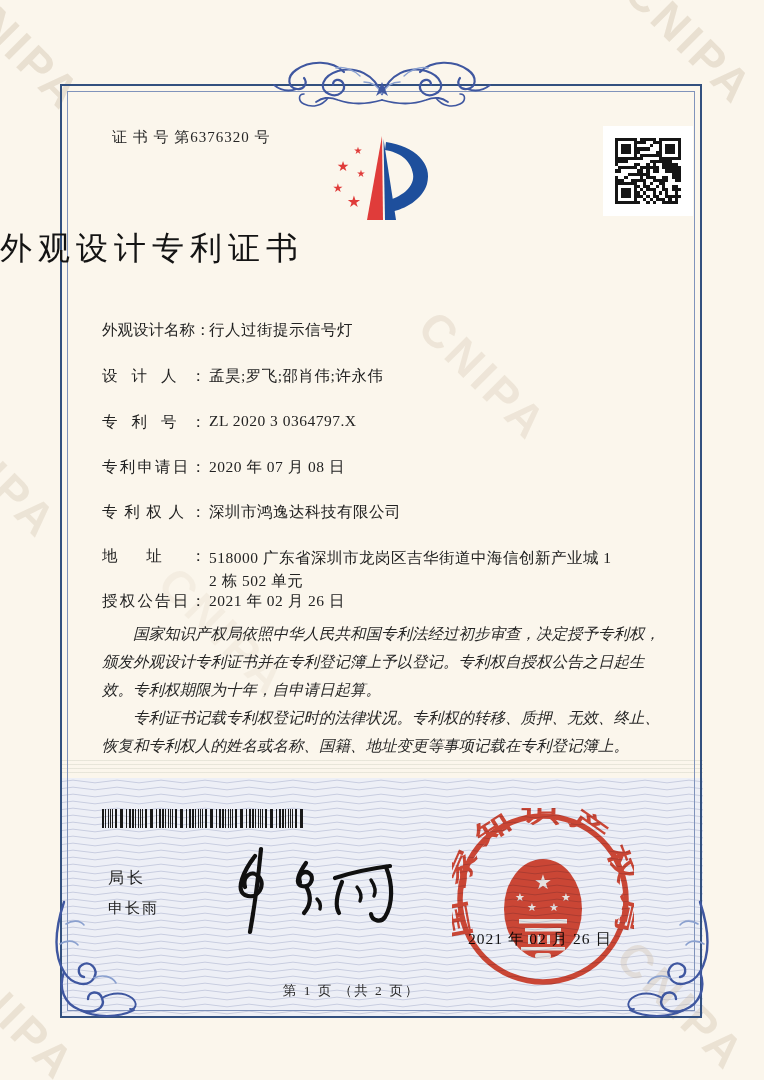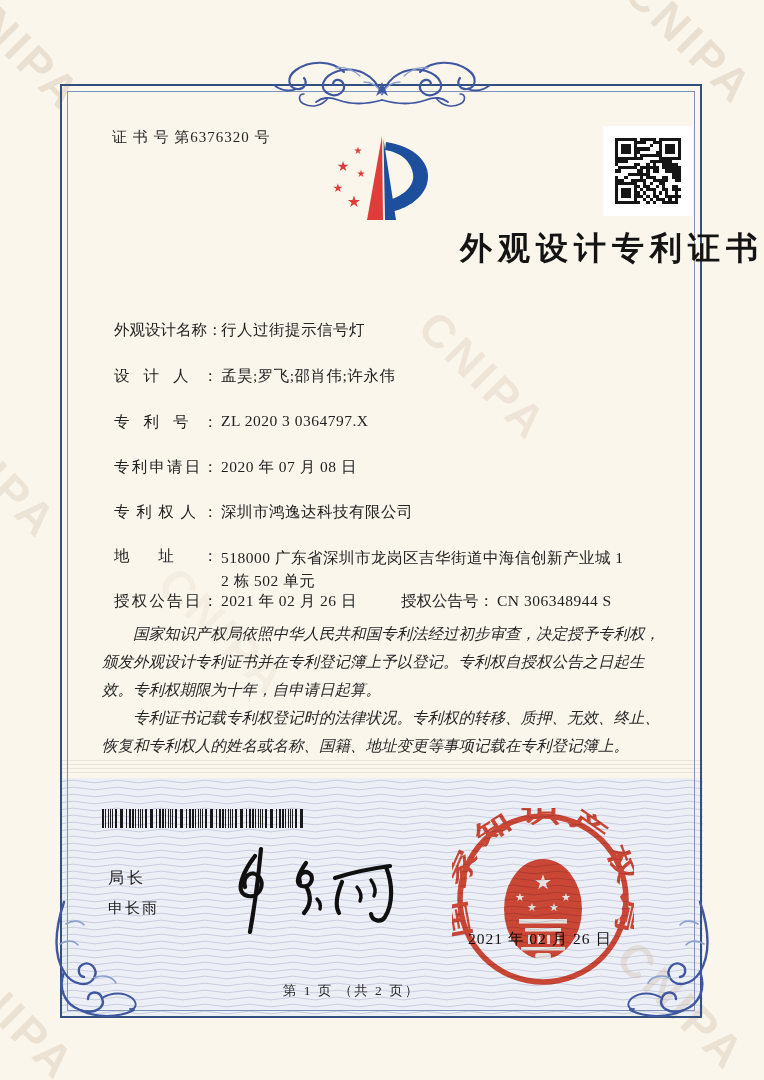--- a/index.html
+++ b/index.html
@@ -14,25 +14,25 @@
   .waveband{left:62px;top:778px;width:641px;height:238px;z-index:1;}
   .dimstripe{left:62px;top:760px;width:641px;height:16px;z-index:1;opacity:.55;
       background:repeating-linear-gradient(180deg,rgba(150,158,138,.35) 0 1px,rgba(150,158,138,0) 1px 4px);}
   
   .frame-outer{left:60px;top:84px;width:638px;height:930px;border:2.5px solid #32507f;z-index:3;}
   .frame-inner{left:67px;top:91px;width:626px;height:918px;border:1.5px solid #8093bb;z-index:3;}
   .ornament{z-index:4;}
   
   .certno{left:112px;top:128px;font-size:15px;letter-spacing:1px;color:#262626;z-index:5;}
   .qrpad{left:603px;top:126px;width:90px;height:90px;background:#ffffff;z-index:5;}
-  .title{left:0;top:227px;width:764px;text-align:right;font-size:32px;font-weight:bold;
+  .title{left:0;top:227px;width:764px;text-align:left;font-size:32px;font-weight:normal;
          letter-spacing:6px;color:#141414;z-index:5;}
   
   .fields{left:102px;top:320px;width:566px;z-index:5;font-size:15.5px;}
-  .fieldrow{position:absolute;left:12px;white-space:nowrap;}
+  .fieldrow{position:absolute;left:0;white-space:nowrap;}
   .lab{display:inline-block;width:104px;text-align:justify;text-align-last:justify;vertical-align:top;color:#222;}
   .val{margin-left:3px;letter-spacing:.5px;color:#222;}
   .addrval{display:inline-block;vertical-align:top;letter-spacing:.5px;line-height:23px;white-space:normal;}
   .grp2{position:absolute;left:287px;top:0;white-space:nowrap;}
   
   .bodytext{left:102px;top:620px;width:563px;z-index:5;}
   .bodytext p{margin:0;text-indent:2em;font-size:15.5px;line-height:28px;font-style:italic;color:#262626;}
   
   .barcode{left:102px;top:809px;z-index:5;}
   
@@ -319,21 +319,20 @@
     </div>
     <div class="fieldrow" style="top:182px;">
       <span class="lab">专利权人：</span><span class="val">深圳市鸿逸达科技有限公司</span>
     </div>
     <div class="fieldrow" style="top:226px;">
       <span class="lab">地址：</span><span class="val addrval" style="width:447px;"><span>518000 广东省深圳市龙岗区吉华街道中海信创新产业城 1</span><br>
       <span>2 栋 502 单元</span></span>
     </div>
     <div class="fieldrow" style="top:271px;">
       <span><span class="lab">授权公告日：</span><span class="val">2021 年 02 月 26 日</span></span>
-      <span class="grp2"><span>授权公告号：</span><span class="val">CN 306348944 S</span></span>
     </div>
   </div>
 
   <div class="abs bodytext">
     <p>国家知识产权局依照中华人民共和国专利法经过初步审查，决定授予专利权，颁发外观设计专利证书并在专利登记簿上予以登记。专利权自授权公告之日起生效。专利权期限为十年，自申请日起算。</p>
     <p>专利证书记载专利权登记时的法律状况。专利权的转移、质押、无效、终止、恢复和专利权人的姓名或名称、国籍、地址变更等事项记载在专利登记簿上。</p>
   </div>
 
   <svg class="abs barcode" id="barcode" width="204" height="19">
       <rect x="0" y="0" width="2" height="19" fill="#1a1a1a"></rect>

